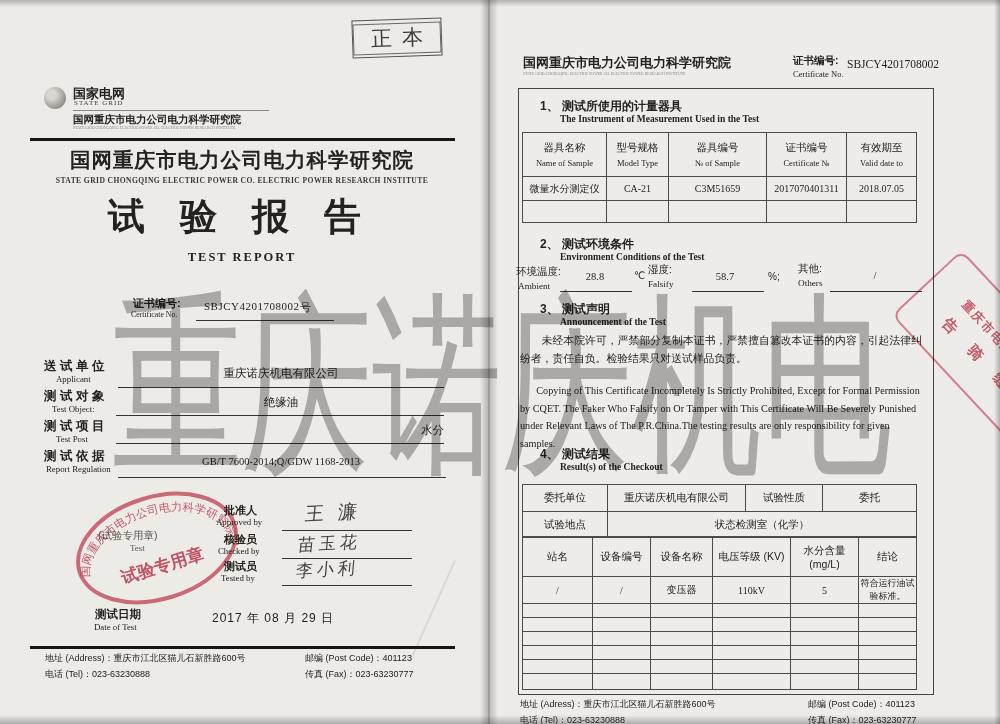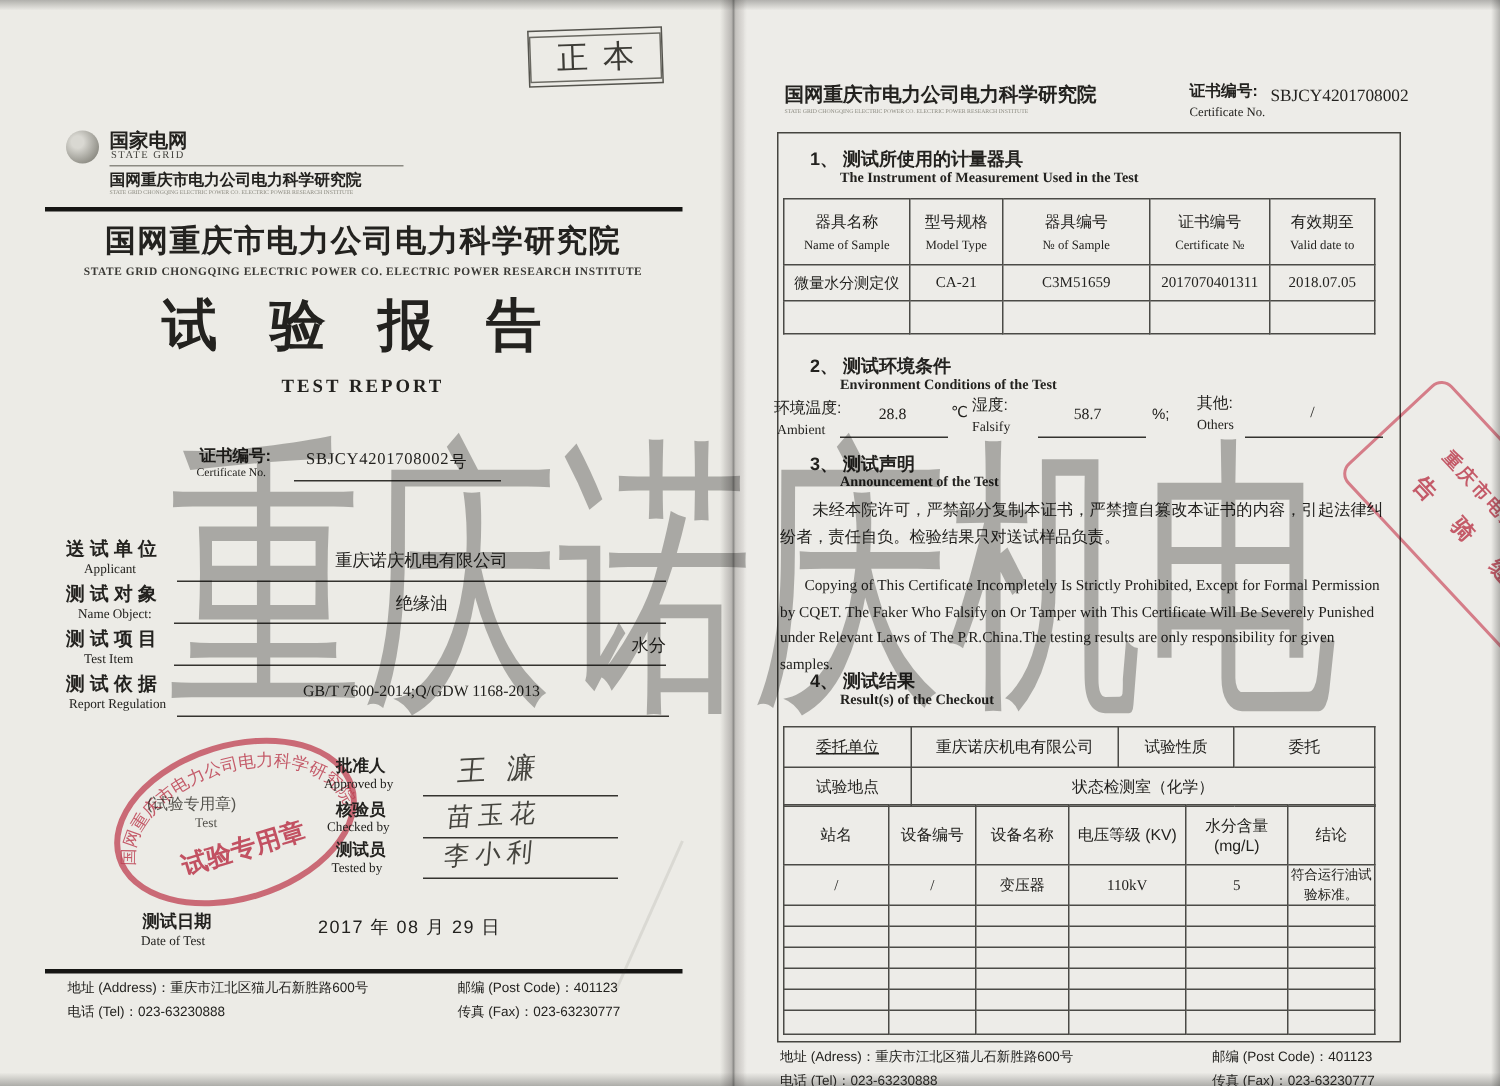--- a/index.html
+++ b/index.html
@@ -94,26 +94,26 @@
   <div class="abs" style="left:204px;top:300px;font-size:11px;letter-spacing:.5px;">SBJCY4201708002</div>
   <div class="abs cn" style="left:300px;top:300px;font-size:11px;">号</div>
   <div class="abs uline" style="left:196px;top:320px;width:138px;"></div>
 
   <div class="abs cn bold" style="left:44px;top:358px;font-size:12.5px;">送 试 单 位</div>
   <div class="abs" style="left:56px;top:374px;font-size:8.8px;">Applicant</div>
   <div class="abs cn center" style="left:118px;top:366px;width:326px;font-size:11.5px;">重庆诺庆机电有限公司</div>
   <div class="abs uline" style="left:118px;top:387px;width:326px;"></div>
 
   <div class="abs cn bold" style="left:44px;top:388px;font-size:12.5px;">测 试 对 象</div>
-  <div class="abs" style="left:52px;top:404px;font-size:8.8px;">Name Object:</div>
+  <div class="abs" style="left:52px;top:404px;font-size:8.8px;">Test Object:</div>
   <div class="abs cn center" style="left:118px;top:395px;width:326px;font-size:11.5px;">绝缘油</div>
   <div class="abs uline" style="left:116px;top:415px;width:328px;"></div>
 
   <div class="abs cn bold" style="left:44px;top:418px;font-size:12.5px;">测 试 项 目</div>
-  <div class="abs" style="left:56px;top:434px;font-size:8.8px;">Test Item</div>
+  <div class="abs" style="left:56px;top:434px;font-size:8.8px;">Test Post</div>
   <div class="abs cn center" style="left:118px;top:423px;width:326px;font-size:11.5px;text-align:right;">水分</div>
   <div class="abs uline" style="left:116px;top:443px;width:328px;"></div>
 
   <div class="abs cn bold" style="left:44px;top:448px;font-size:12.5px;">测 试 依 据</div>
   <div class="abs" style="left:46px;top:464px;font-size:8.8px;">Report Regulation</div>
   <div class="abs center" style="left:118px;top:456px;width:326px;font-size:10.5px;">GB/T 7600-2014;Q/GDW 1168-2013</div>
   <div class="abs uline" style="left:118px;top:477px;width:328px;"></div>
 
   <div class="abs cn" style="left:98px;top:529px;font-size:10.5px;color:#55544e;">(试验专用章)</div>
   <div class="abs" style="left:130px;top:543px;font-size:9px;color:#55544e;">Test</div>
@@ -262,21 +262,21 @@
 
   <table class="abs" style="left:522px;top:484px;width:394px;">
     <colgroup>
         <col style="width:85px">
         <col style="width:138px">
         <col style="width:77px">
         <col style="width:94px">
       </colgroup>
     <tbody>
         <tr style="height:27px;">
-      <td class="cn" style="font-size:10.5px;text-decoration:underline;">委托单位</td>
+      <td class="cn" style="font-size:10.5px;">委托单位</td>
       <td class="cn" style="font-size:10.5px;">重庆诺庆机电有限公司</td>
       <td class="cn" style="font-size:10.5px;">试验性质</td>
       <td class="cn" style="font-size:10.5px;">委托</td>
     </tr>
     <tr style="height:26px;">
       <td class="cn" style="font-size:10.5px;">试验地点</td>
       <td class="cn" colspan="3" style="font-size:10.5px;">状态检测室（化学）</td>
     </tr>
   </tbody>
     </table>

